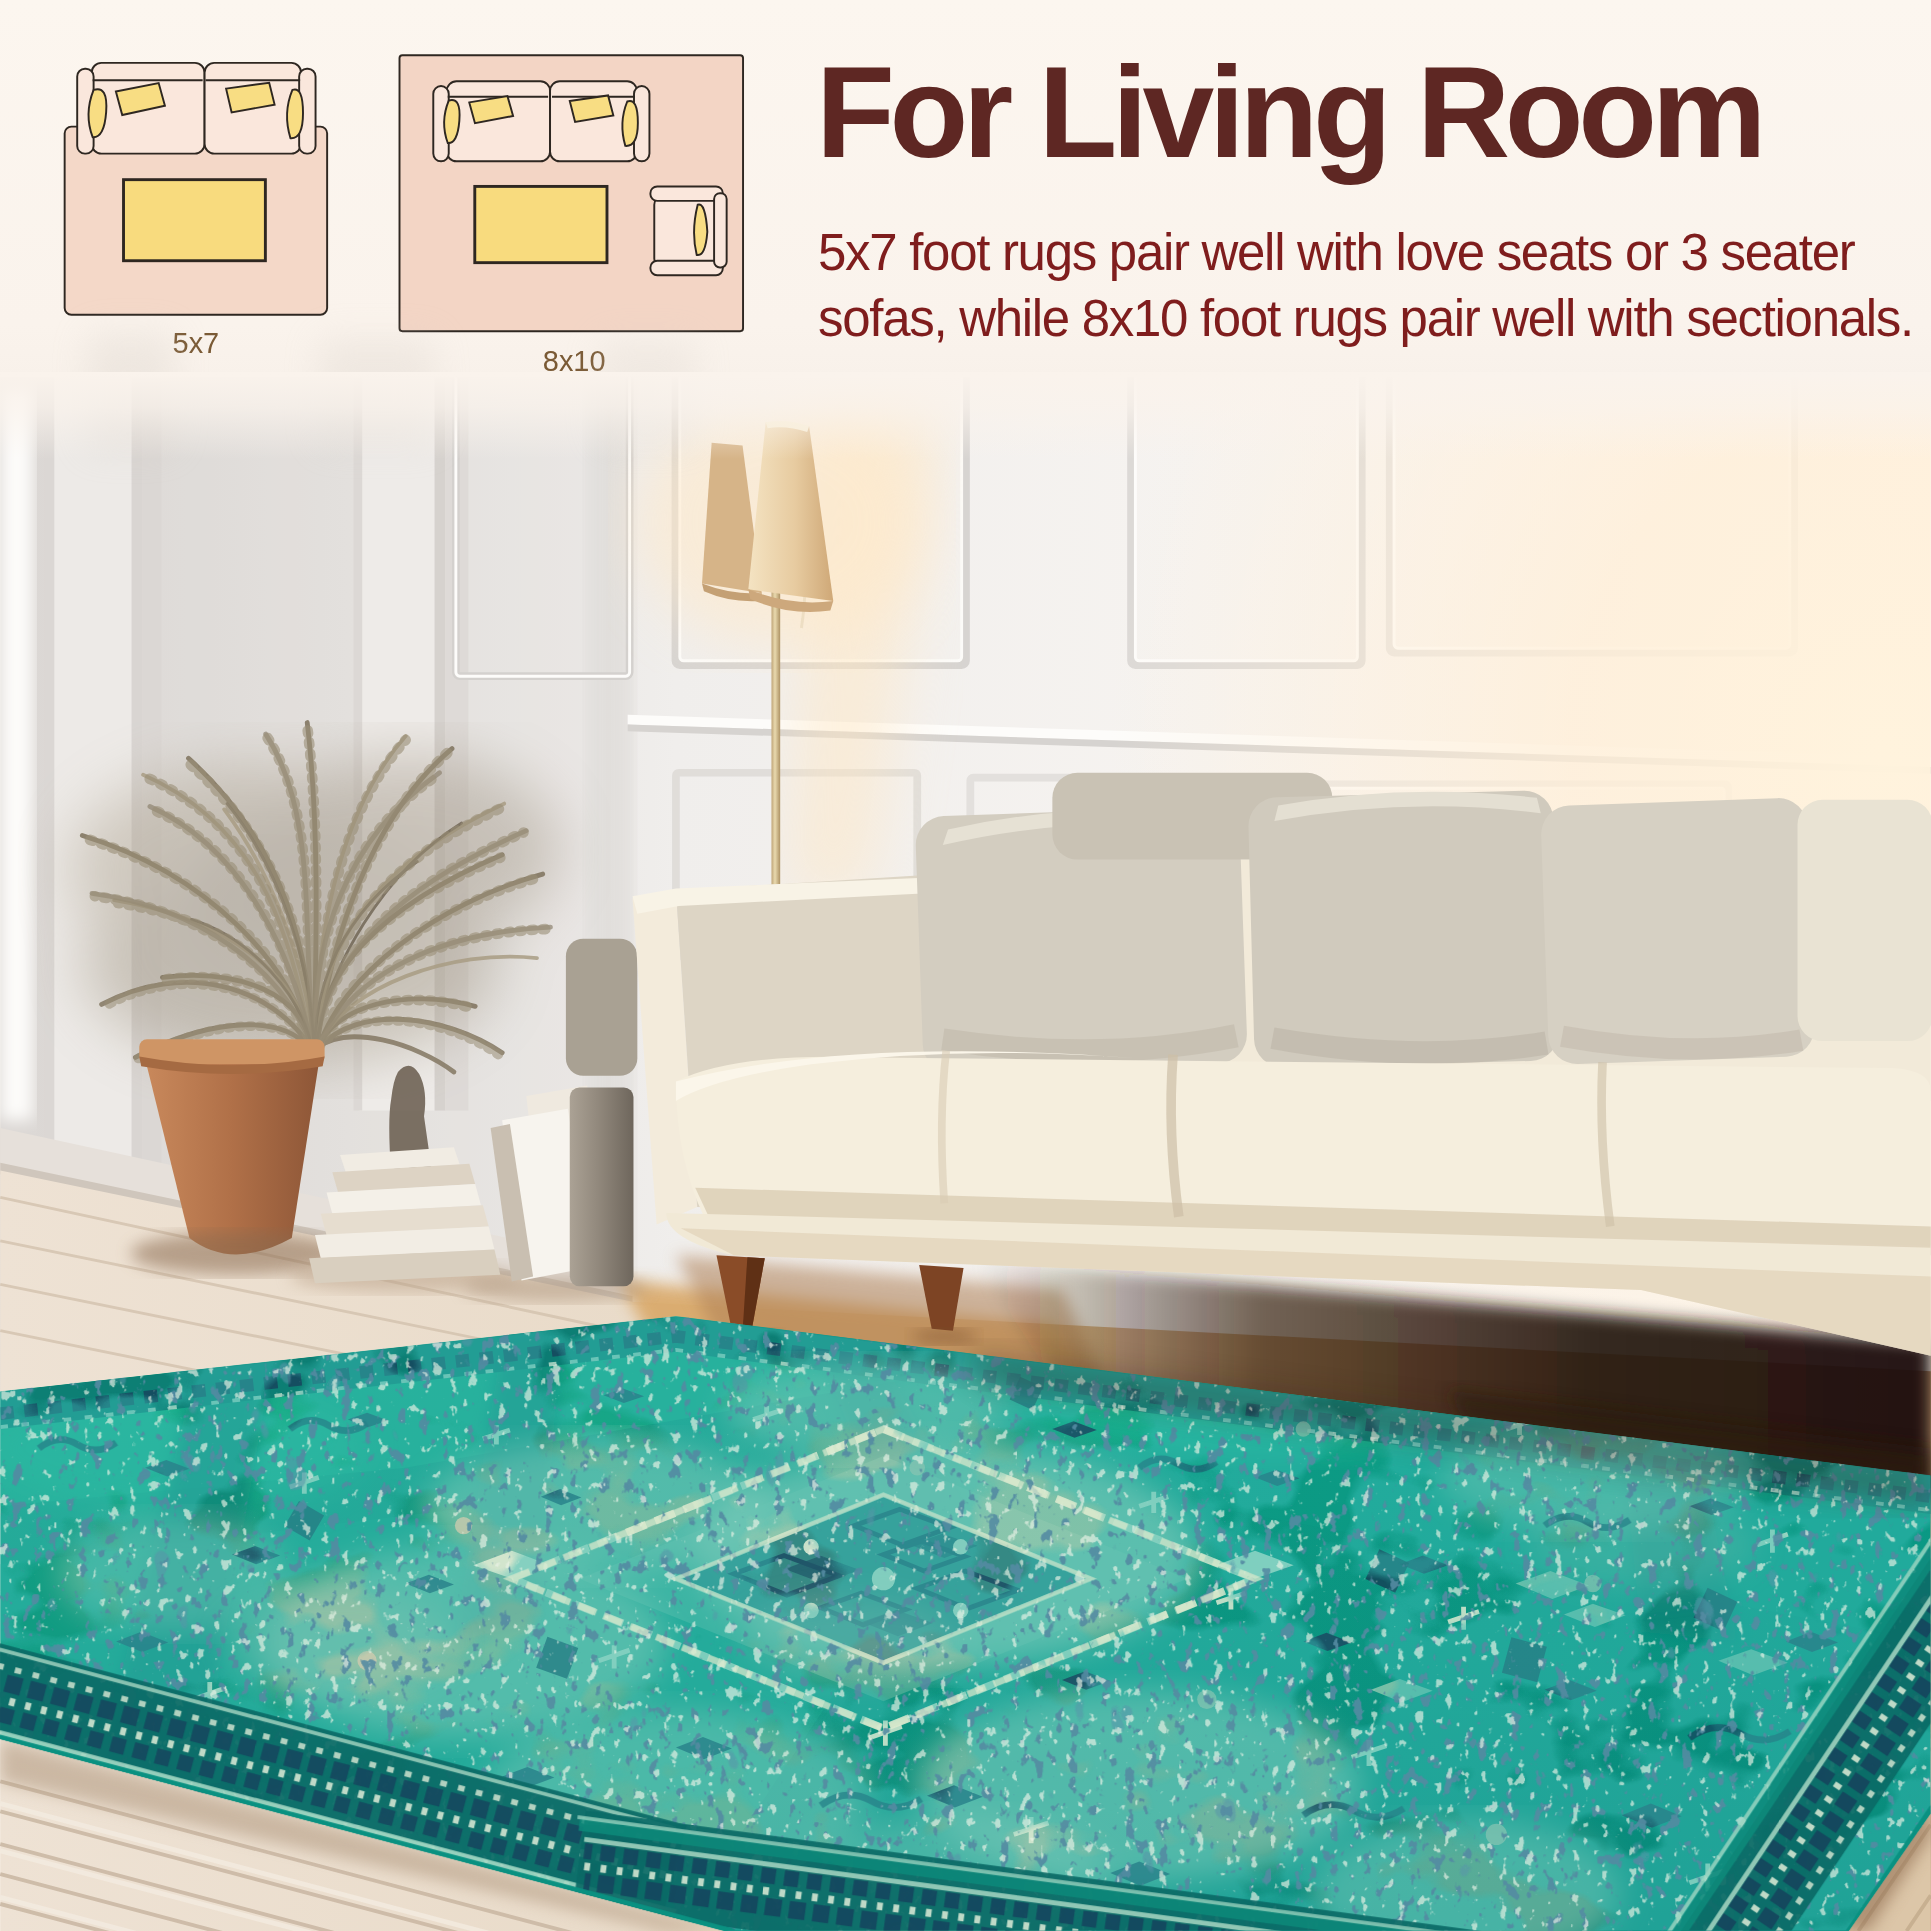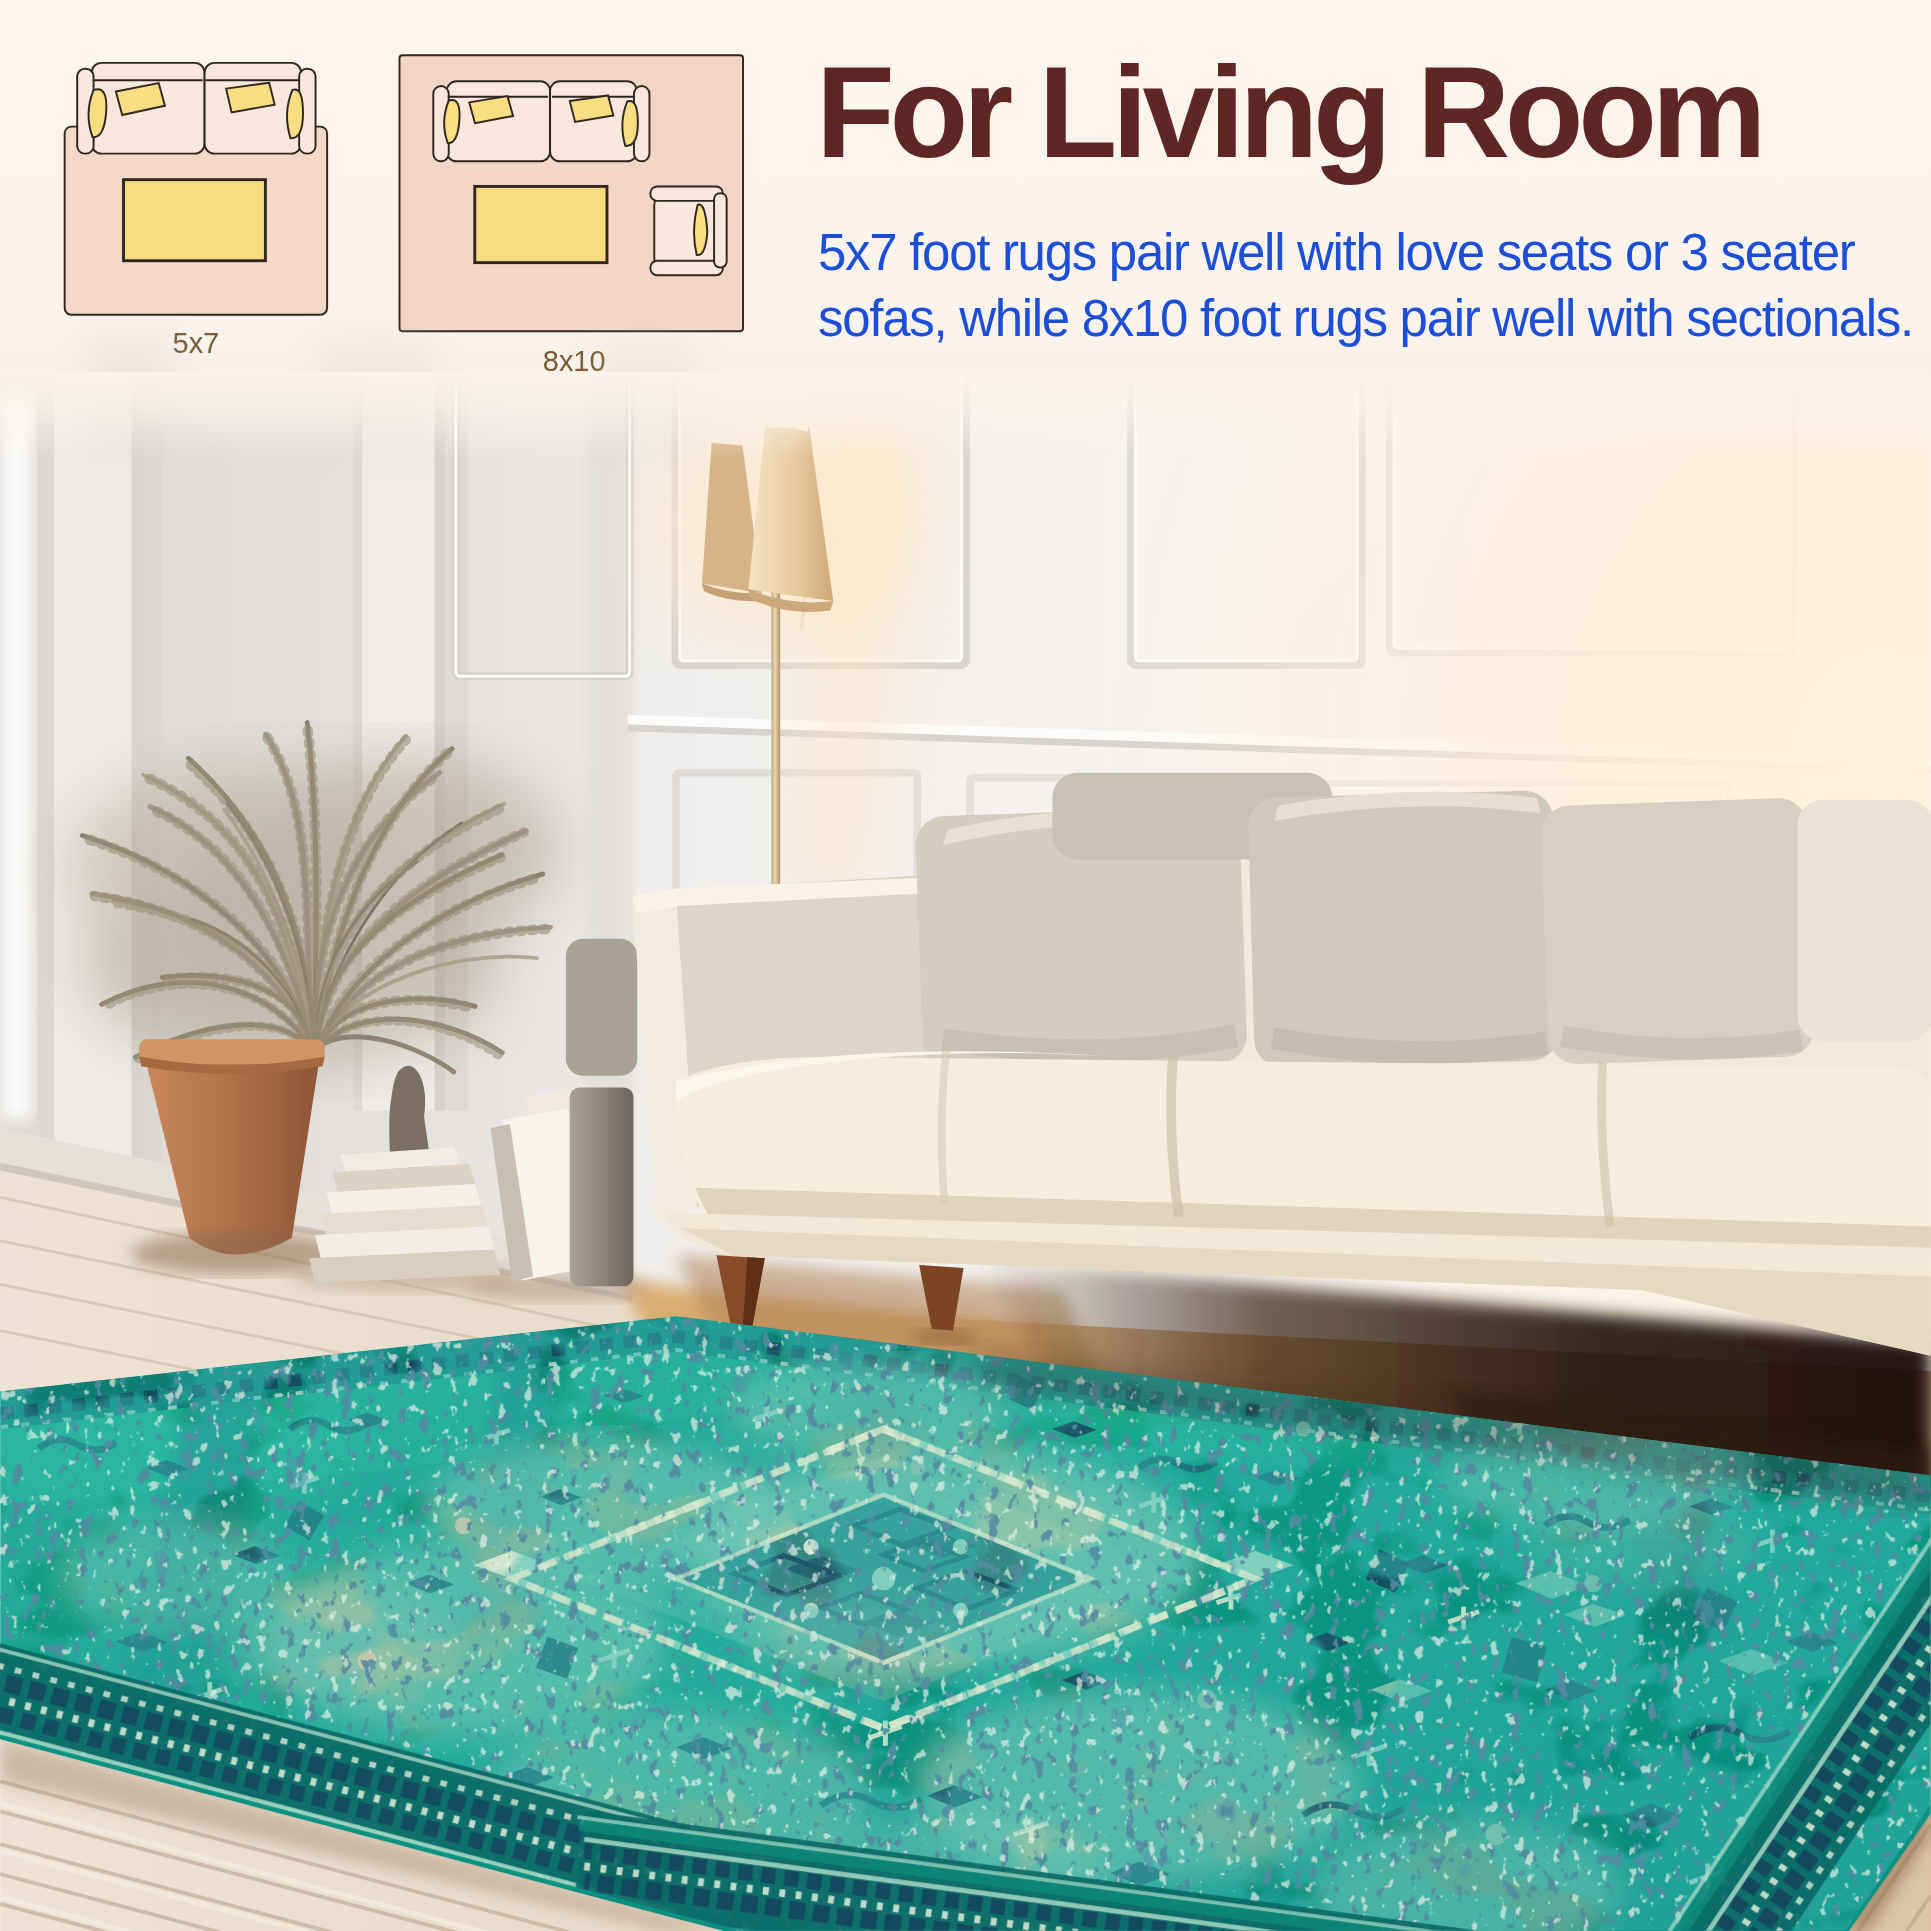--- a/index.html
+++ b/index.html
@@ -7,21 +7,21 @@
        background:#fbf4ec; font-family:"Liberation Sans", sans-serif;}
   .abs{position:absolute;}
 </style>
 </head>
 <body>
 
 <div class="abs" style="left:0;top:0;width:1931px;height:406px;background:linear-gradient(180deg,#fcf6ef 0%,#faf3ec 80%,#f7f0e9 100%);"></div>
 
 <div class="abs" style="left:816px;top:32px;color:#5e2723;font-size:129px;font-weight:bold;letter-spacing:-5.3px;white-space:nowrap;margin-top:6px;">For Living Room</div>
 
-<div class="abs" style="left:818px;top:220px;color:#1d4ed8;font-size:51px;line-height:66px;letter-spacing:-1.3px;white-space:nowrap;">5x7 foot rugs pair well with love seats or 3 seater<br>sofas, while 8x10 foot rugs pair well with sectionals.</div>
+<div class="abs" style="left:818px;top:220px;color:#7f1d1d;font-size:51px;line-height:66px;letter-spacing:-1.3px;white-space:nowrap;">5x7 foot rugs pair well with love seats or 3 seater<br>sofas, while 8x10 foot rugs pair well with sectionals.</div>
 
 <svg class="abs" style="left:0;top:0" width="386" height="396" viewBox="0 0 400 410">
 
 <rect x="67" y="131" width="272" height="195" rx="7" fill="#f4d8c8" stroke="#2e2721" stroke-width="2"></rect>
 
 <g fill="#fae7dc" stroke="#2e2721" stroke-width="2">
 <rect x="95" y="65" width="117" height="94" rx="10"></rect>
 <rect x="212" y="65" width="100" height="94" rx="10"></rect>
 
 <rect x="80" y="71" width="17" height="88" rx="8"></rect>

